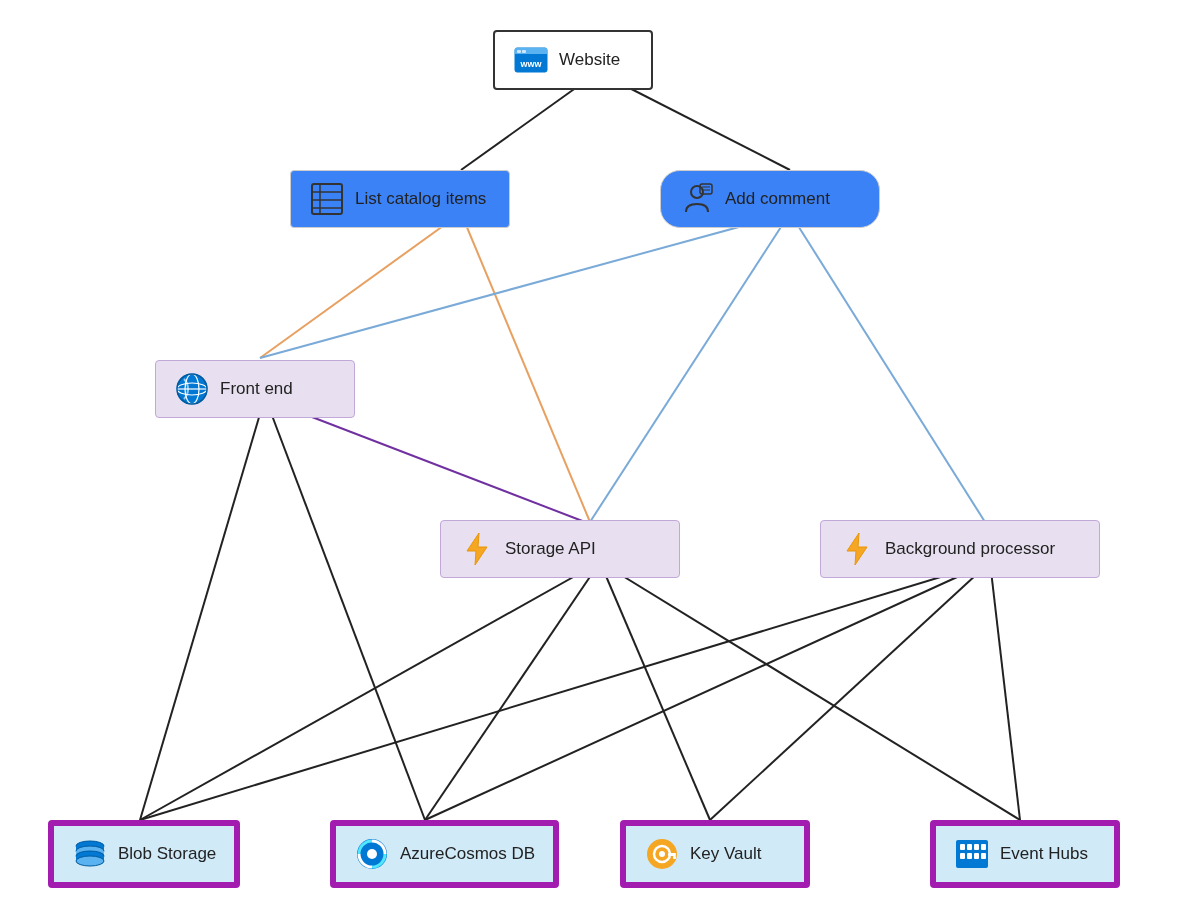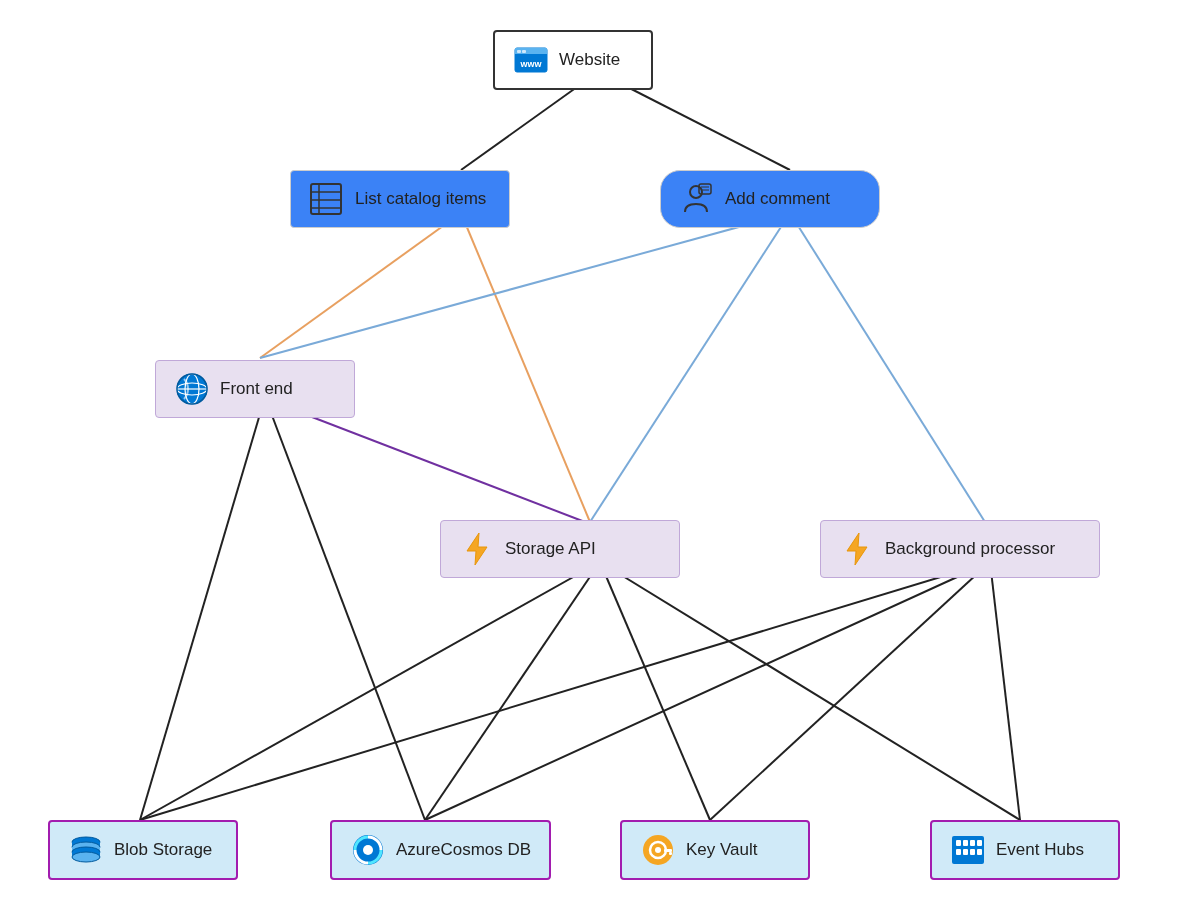--- a/index.html
+++ b/index.html
@@ -43,27 +43,28 @@
     .node-gray {
       background: #3b82f6;
       border: 1px solid #ccc;
     }
     .node-purple {
       background: #e8e0f0;
       border: 1px solid #c0a8d8;
     }
     .node-blue {
       background: #d0eaf8;
-      border: 2px solid #a21caf;
+      border: 6px solid #a21caf;
     }
     .node-icon {
       width: 36px;
       height: 36px;
       display: flex;
       align-items: center;
+      justify-content: center;
       flex-shrink: 0;
     }
     .node-label {
       font-size: 17px;
       font-weight: 400;
       color: #222;
     }
   </style>
 </head>
 <body>

